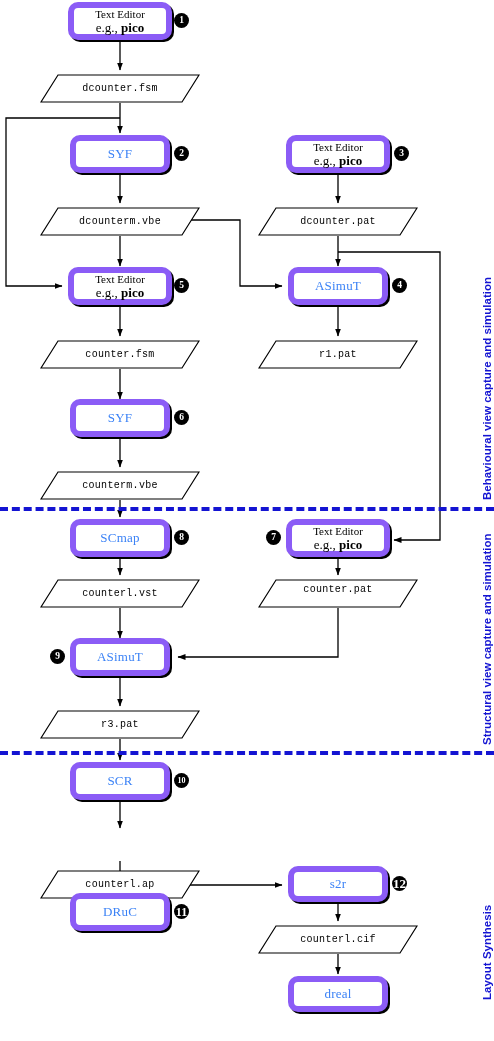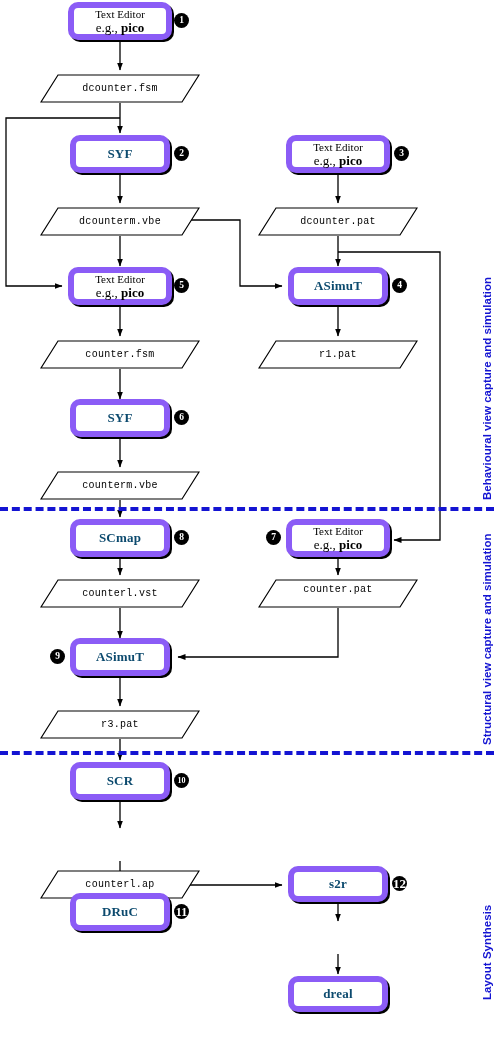--- a/index.html
+++ b/index.html
@@ -6,22 +6,22 @@
   body{width:494px;height:1041px;position:relative;
        font-family:"Liberation Sans",sans-serif;overflow:hidden;}
   #canvas{position:absolute;left:0;top:0;width:494px;height:1041px;}
   .node{position:absolute;box-sizing:border-box;border:6px solid #8b5cf6;
         border-radius:10px;background:#fff;display:flex;flex-direction:column;
         align-items:center;justify-content:center;text-align:center;
         box-shadow:2px 2px 0 #000;}
   .node .l1{font-family:"Liberation Serif",serif;font-size:11px;color:#000;line-height:13px;}
   .node .l2{font-family:"Liberation Serif",serif;font-size:13px;color:#000;line-height:13px;}
   .node .l2 b{font-weight:bold;}
-  .tool{font-family:"Liberation Serif",serif;font-weight:bold;font-size:13px;
-        color:#0c4a6e;letter-spacing:.2px;}
+  .tool{font-family:"Liberation Serif",serif;font-weight:normal;font-size:13px;
+        color:#3b82f6;letter-spacing:.2px;}
   .file{position:absolute;box-sizing:border-box;
         display:flex;align-items:center;justify-content:center;}
   .file svg{position:absolute;left:0;top:0;}
   .file span{position:relative;font-family:"Liberation Mono",monospace;
              font-size:10px;color:#000;letter-spacing:.3px;}
   .badge{position:absolute;width:15px;height:15px;border-radius:50%;
          background:#000;color:#fff;font-family:"Liberation Serif",serif;
          font-size:9.5px;font-weight:bold;display:flex;align-items:center;
          justify-content:center;line-height:1;}
   .sectlabel{position:absolute;color:#1414d2;font-weight:bold;font-size:11.5px;
@@ -210,18 +210,24 @@
         <polygon points="18,1 159,1 142,28 1,28" fill="#fff" stroke="#000" stroke-width="1.2"></polygon>
       </svg>
     <span>counter.pat</span>
   </div>
 
   <div class="node" style="left:288px;top:866px;width:100px;height:36px;">
     <div class="tool">s2r</div>
   </div>
   <div class="badge" style="left:392px;top:876px;font-size:13px;">12</div>
 
+  <div class="file" style="left:258px;top:925px;width:160px;height:29px;">
+    <svg width="160" height="29">
+        <polygon points="18,1 159,1 142,28 1,28" fill="#fff" stroke="#000" stroke-width="1.2"></polygon>
+      </svg>
+    <span>counterl.cif</span>
+  </div>
 
   <div class="node" style="left:288px;top:976px;width:100px;height:36px;">
     <div class="tool">dreal</div>
   </div>
 
 </div>
 
 </body></html>

